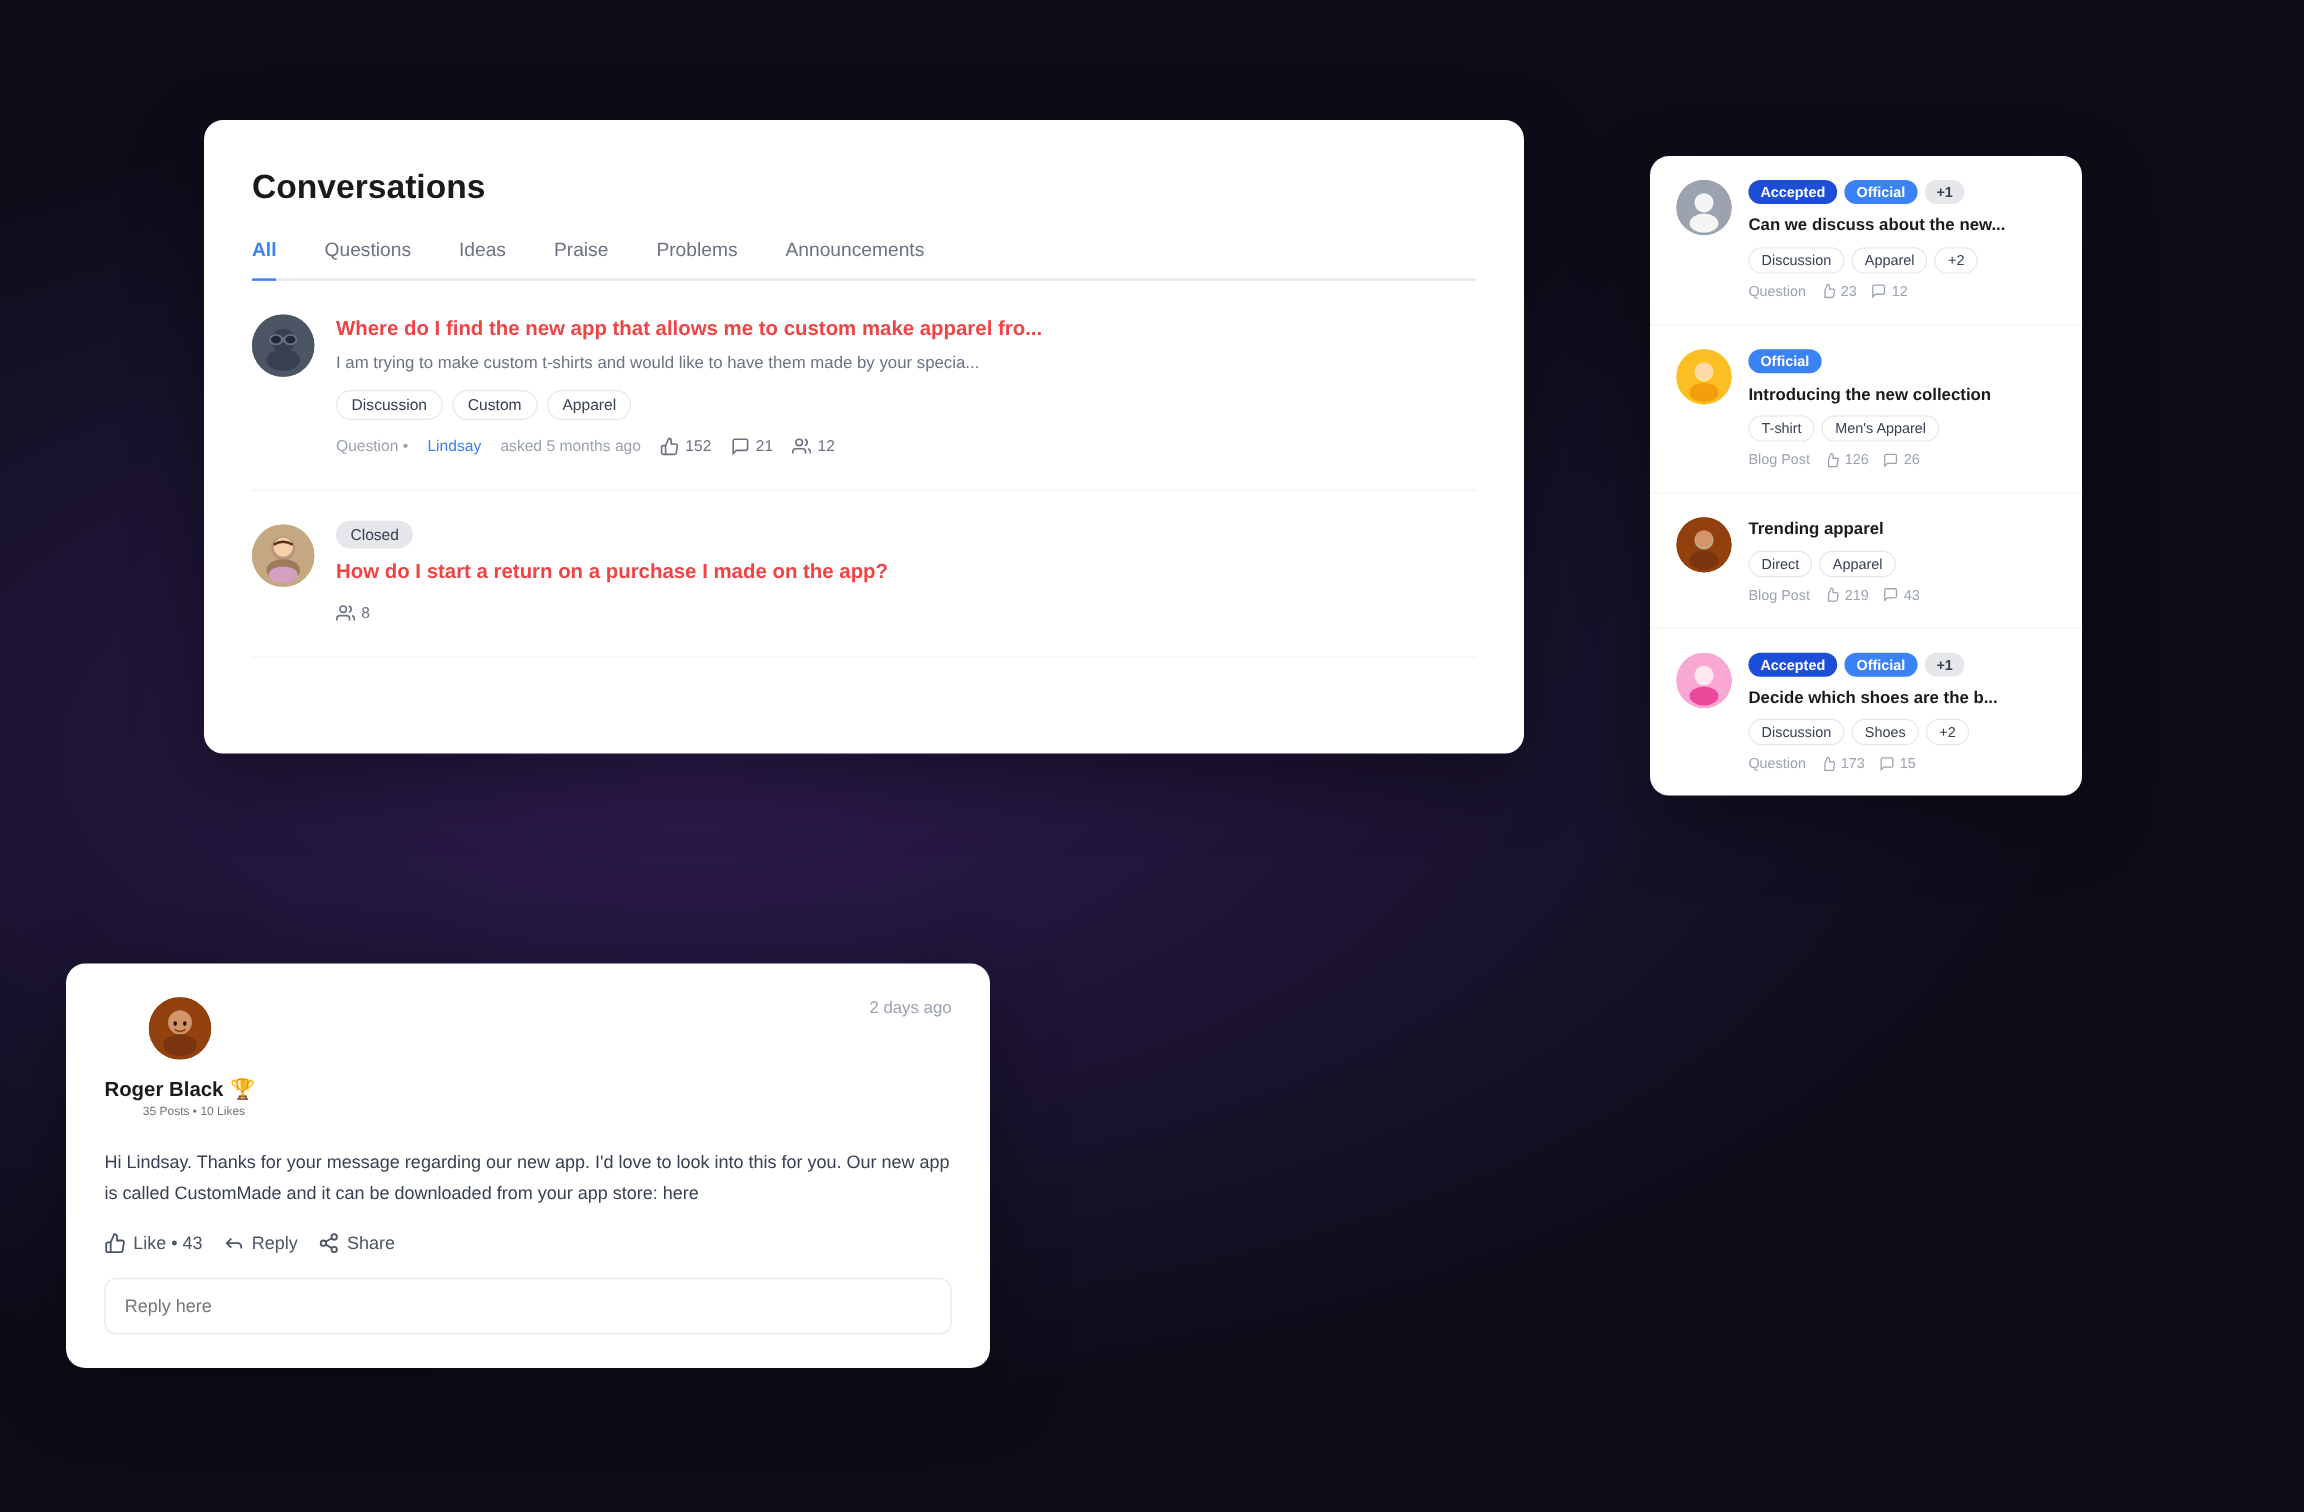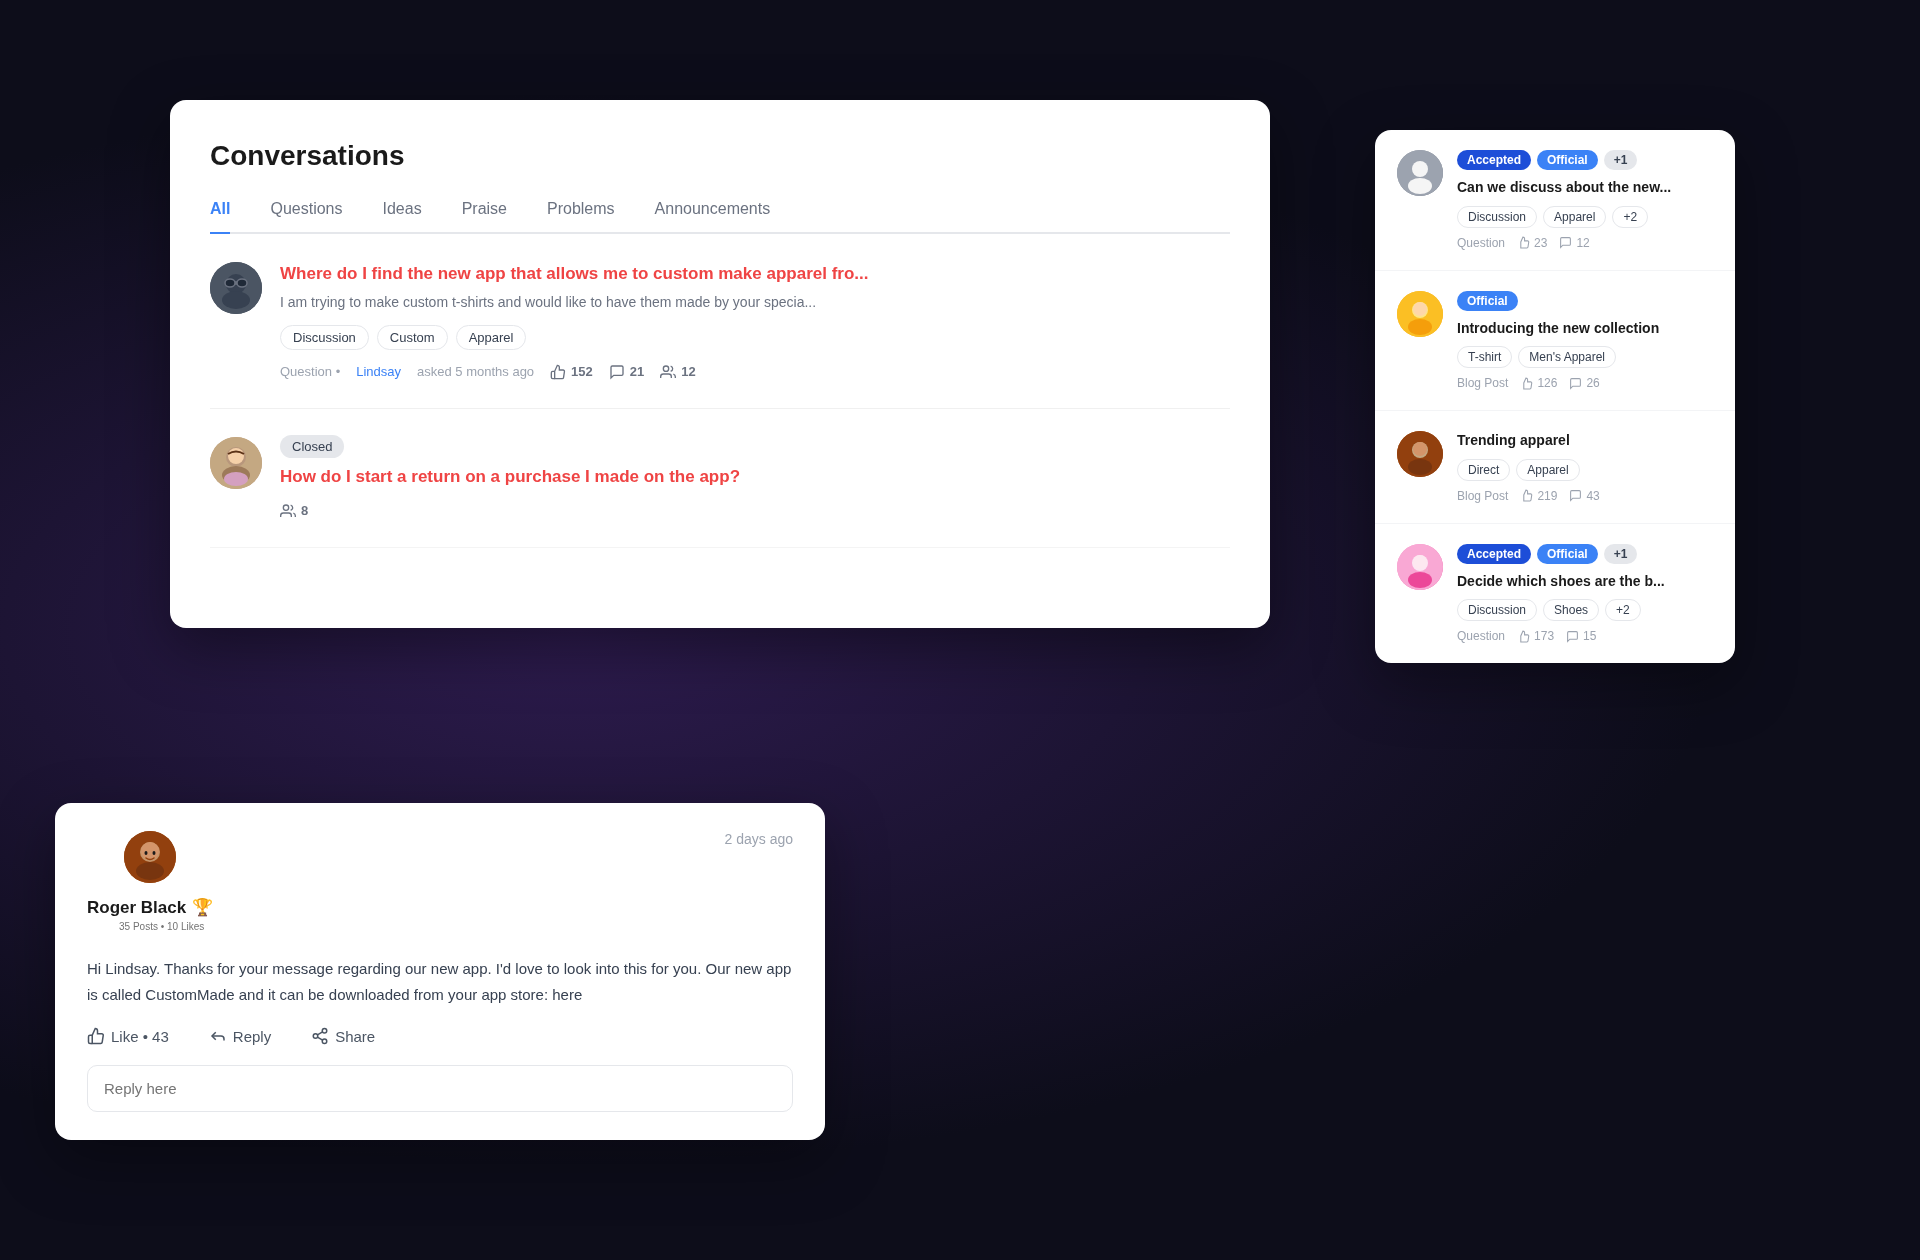--- a/index.html
+++ b/index.html
@@ -132,21 +132,20 @@
       color: #9ca3af;
       display: flex;
       align-items: center;
       gap: 16px;
     }
     .meta-icon {
       display: inline-flex;
       align-items: center;
       gap: 5px;
       color: #6b7280;
-      font-weight: bold;
     }
 
     
     .right-panel {
       position: absolute;
       top: 130px;
       right: 185px;
       width: 360px;
       background: #fff;
       border-radius: 16px;
@@ -292,21 +291,21 @@
     .comment-text {
       font-size: 15px;
       color: #374151;
       line-height: 1.7;
       margin-bottom: 20px;
       margin-top: 24px;
     }
 
     .comment-actions {
       display: flex;
-      gap: 40px;
+      gap: 17px;
       margin-bottom: 20px;
     }
     .comment-action {
       display: flex;
       align-items: center;
       gap: 6px;
       font-size: 15px;
       color: #4b5563;
       cursor: pointer;
       background: none;

